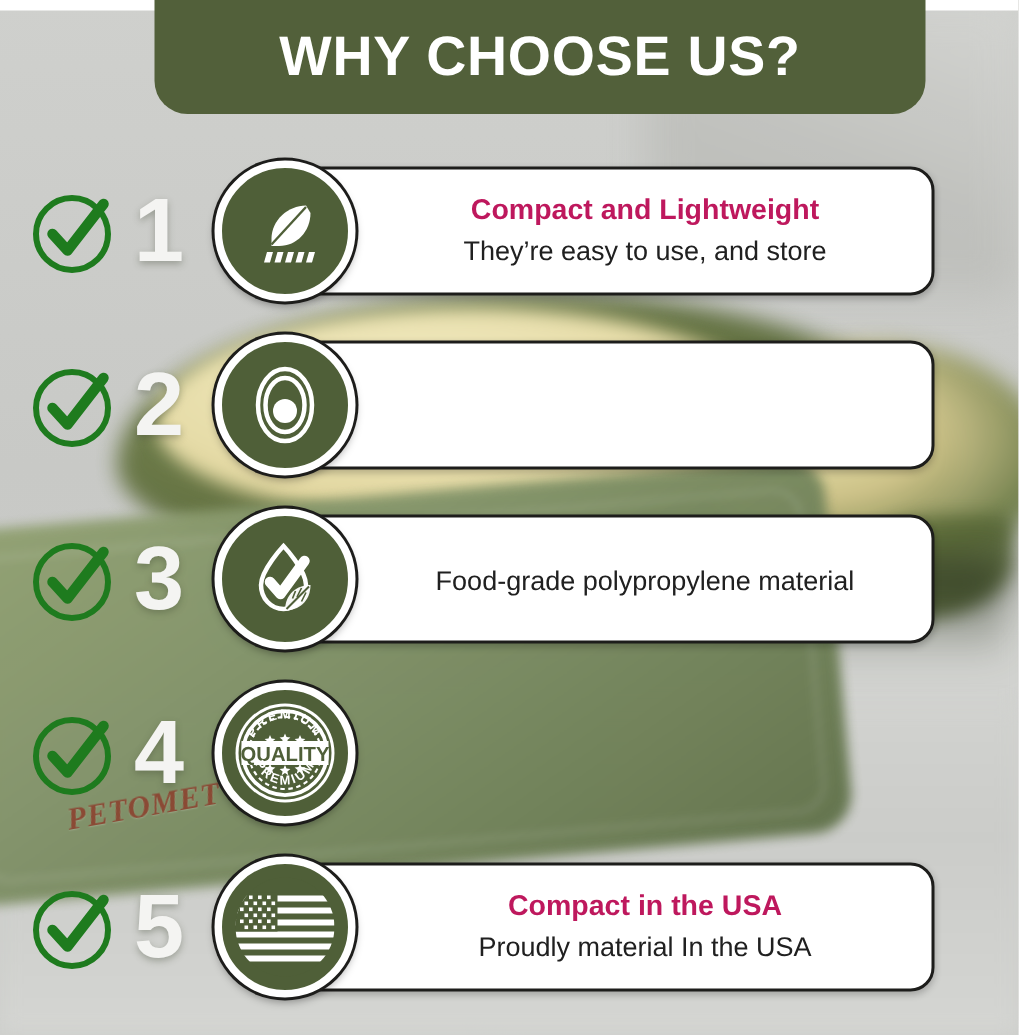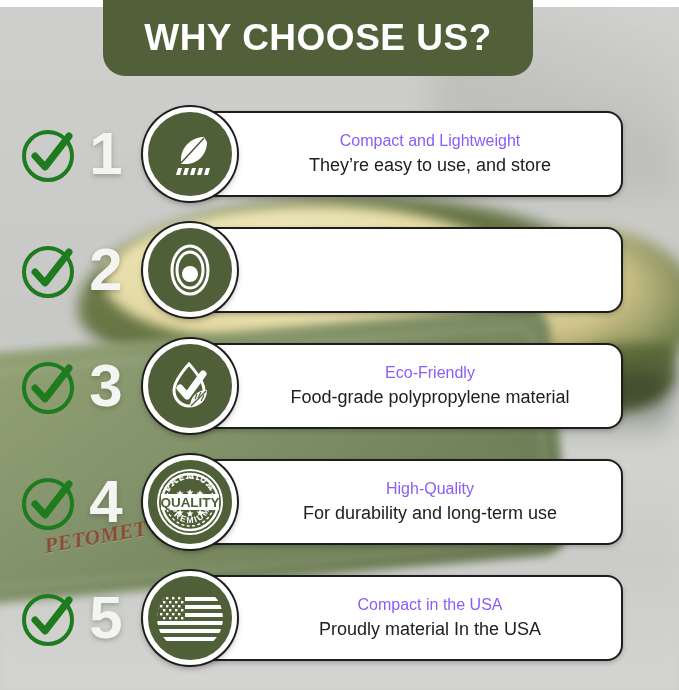--- a/index.html
+++ b/index.html
@@ -140,21 +140,21 @@
   .top-strip {
     position: absolute;
     left: 0; top: 0; width: 679px; height: 7px;
     background: #ffffff;
   }
 
   
   .header-band {
     position: absolute;
     left: 103px; top: 0;
-    width: 430px; height: 76px;
+    width: 514px; height: 76px;
     background: #52603a;
     border-radius: 0 0 22px 22px;
     display: flex;
     align-items: center;
     justify-content: center;
   }
   .header-title {
     color: #ffffff;
     font-size: 37px;
     font-weight: 700;
@@ -232,23 +232,23 @@
     display: flex;
     flex-direction: column;
     align-items: center;
     justify-content: center;
     padding-left: 52px;
     box-sizing: border-box;
     z-index: 2;
     box-shadow: 0 2px 5px rgba(0,0,0,.22);
   }
   .card-title {
-    font-size: 16px;
-    font-weight: 400;
-    color: #8b5cf6;
+    font-size: 19px;
+    font-weight: 700;
+    color: #be185d;
     line-height: 1.25;
   }
   .card-sub {
     font-size: 18px;
     font-weight: 400;
     color: #202020;
     line-height: 1.3;
     margin-top: 3px;
   }
 </style>
@@ -331,21 +331,20 @@
       <div class="icon-circle">
         <svg width="54" height="54" viewBox="0 0 54 54">
           <path d="M26 5 C26 5 11 21 11 31 C11 40 17.7 47 26 47 C34.3 47 41 40 41 31 C41 21 26 5 26 5 Z" fill="none" stroke="#ffffff" stroke-width="3"></path>
           <path d="M17 29 L24 37 L40 15" fill="none" stroke="#ffffff" stroke-width="7" stroke-linecap="round" stroke-linejoin="round"></path>
           <path d="M44 31 C44 42 36 48 27 48 C27 37 35 31 44 31 Z" fill="#ffffff" opacity="0.95"></path>
           <path d="M43 32 L28 47" stroke="#4f5f38" stroke-width="1.3" fill="none"></path>
           <path d="M38 33 L35 39 M41 36 L38 42 M34 35 L32 40" stroke="#4f5f38" stroke-width="1.1" fill="none"></path>
         </svg>
       </div>
       <div class="card">
-        <div class="card-title">Eco-Friendly</div>
         <div class="card-sub">Food-grade polypropylene material</div>
       </div>
     </div>
 
     <div class="row">
       <div class="check-wrap">
         <svg width="62" height="62" viewBox="0 0 62 62">
           <circle cx="31" cy="33" r="24" fill="none" stroke="#1e7b1e" stroke-width="4"></circle>
           <path d="M18 33 L28 44 L52 13" fill="none" stroke="#1e7b1e" stroke-width="7" stroke-linecap="round" stroke-linejoin="round"></path>
         </svg>
@@ -371,24 +370,20 @@
           </text>
           <g fill="#ffffff">
             <path d="M27 25 l1 2.4 2.6 .2 -2 1.7 .6 2.5 -2.2-1.4 -2.2 1.4 .6-2.5 -2-1.7 2.6-.2 z"></path>
             <path d="M37 24 l1 2.4 2.6 .2 -2 1.7 .6 2.5 -2.2-1.4 -2.2 1.4 .6-2.5 -2-1.7 2.6-.2 z"></path>
             <path d="M47 25 l1 2.4 2.6 .2 -2 1.7 .6 2.5 -2.2-1.4 -2.2 1.4 .6-2.5 -2-1.7 2.6-.2 z"></path>
             <path d="M27 44 l1 2.4 2.6 .2 -2 1.7 .6 2.5 -2.2-1.4 -2.2 1.4 .6-2.5 -2-1.7 2.6-.2 z"></path>
             <path d="M37 45 l1 2.4 2.6 .2 -2 1.7 .6 2.5 -2.2-1.4 -2.2 1.4 .6-2.5 -2-1.7 2.6-.2 z"></path>
             <path d="M47 44 l1 2.4 2.6 .2 -2 1.7 .6 2.5 -2.2-1.4 -2.2 1.4 .6-2.5 -2-1.7 2.6-.2 z"></path>
           </g>
         </svg>
-      </div>
-      <div class="card">
-        <div class="card-title">High-Quality</div>
-        <div class="card-sub">For durability and long-term use</div>
       </div>
     </div>
 
     <div class="row">
       <div class="check-wrap">
         <svg width="62" height="62" viewBox="0 0 62 62">
           <circle cx="31" cy="33" r="24" fill="none" stroke="#1e7b1e" stroke-width="4"></circle>
           <path d="M18 33 L28 44 L52 13" fill="none" stroke="#1e7b1e" stroke-width="7" stroke-linecap="round" stroke-linejoin="round"></path>
         </svg>
       </div>

